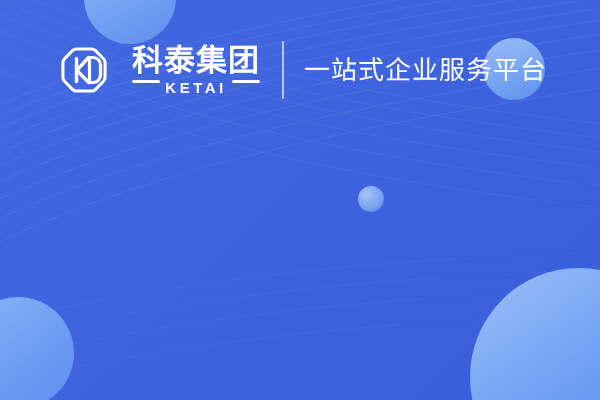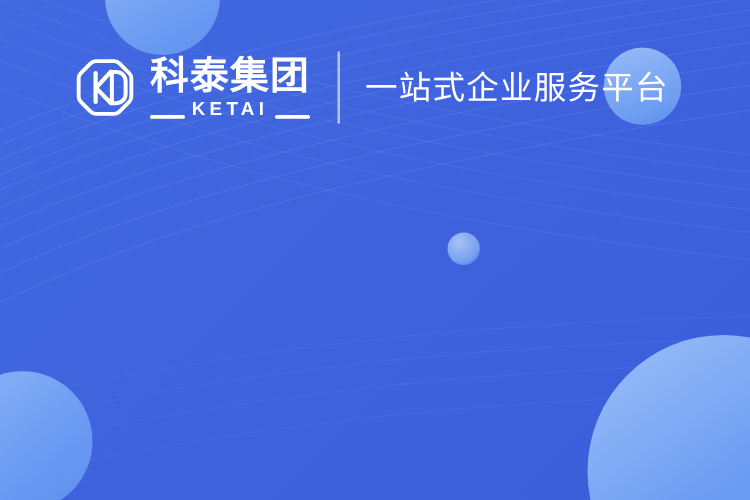--- a/index.html
+++ b/index.html
@@ -79,21 +79,21 @@
     width: 600px;
     height: 140px;
     display: flex;
     align-items: center;
     padding-left: 58px;
     box-sizing: border-box;
   }
   .brand {
     display: flex;
     align-items: center;
-    gap: 10px;
+    gap: 22px;
   }
   .logo-mark {
     width: 52px;
     height: 52px;
     flex: 0 0 auto;
   }
   .logo-mark svg { display: block; width: 52px; height: 52px; }
 
   .logo-word {
     display: flex;
@@ -103,21 +103,21 @@
   }
   .logo-cn {
     color: #ffffff;
     font-size: 31px;
     font-weight: 700;
     letter-spacing: 1px;
     white-space: nowrap;
   }
   .logo-en-row {
     display: flex;
-    align-items: flex-end;
+    align-items: flex-start;
     gap: 5px;
     margin-top: 4px;
     width: 100%;
   }
   .logo-en-row .rule {
     flex: 1 1 auto;
     height: 3px;
     background: #ffffff;
     border-radius: 2px;
   }

